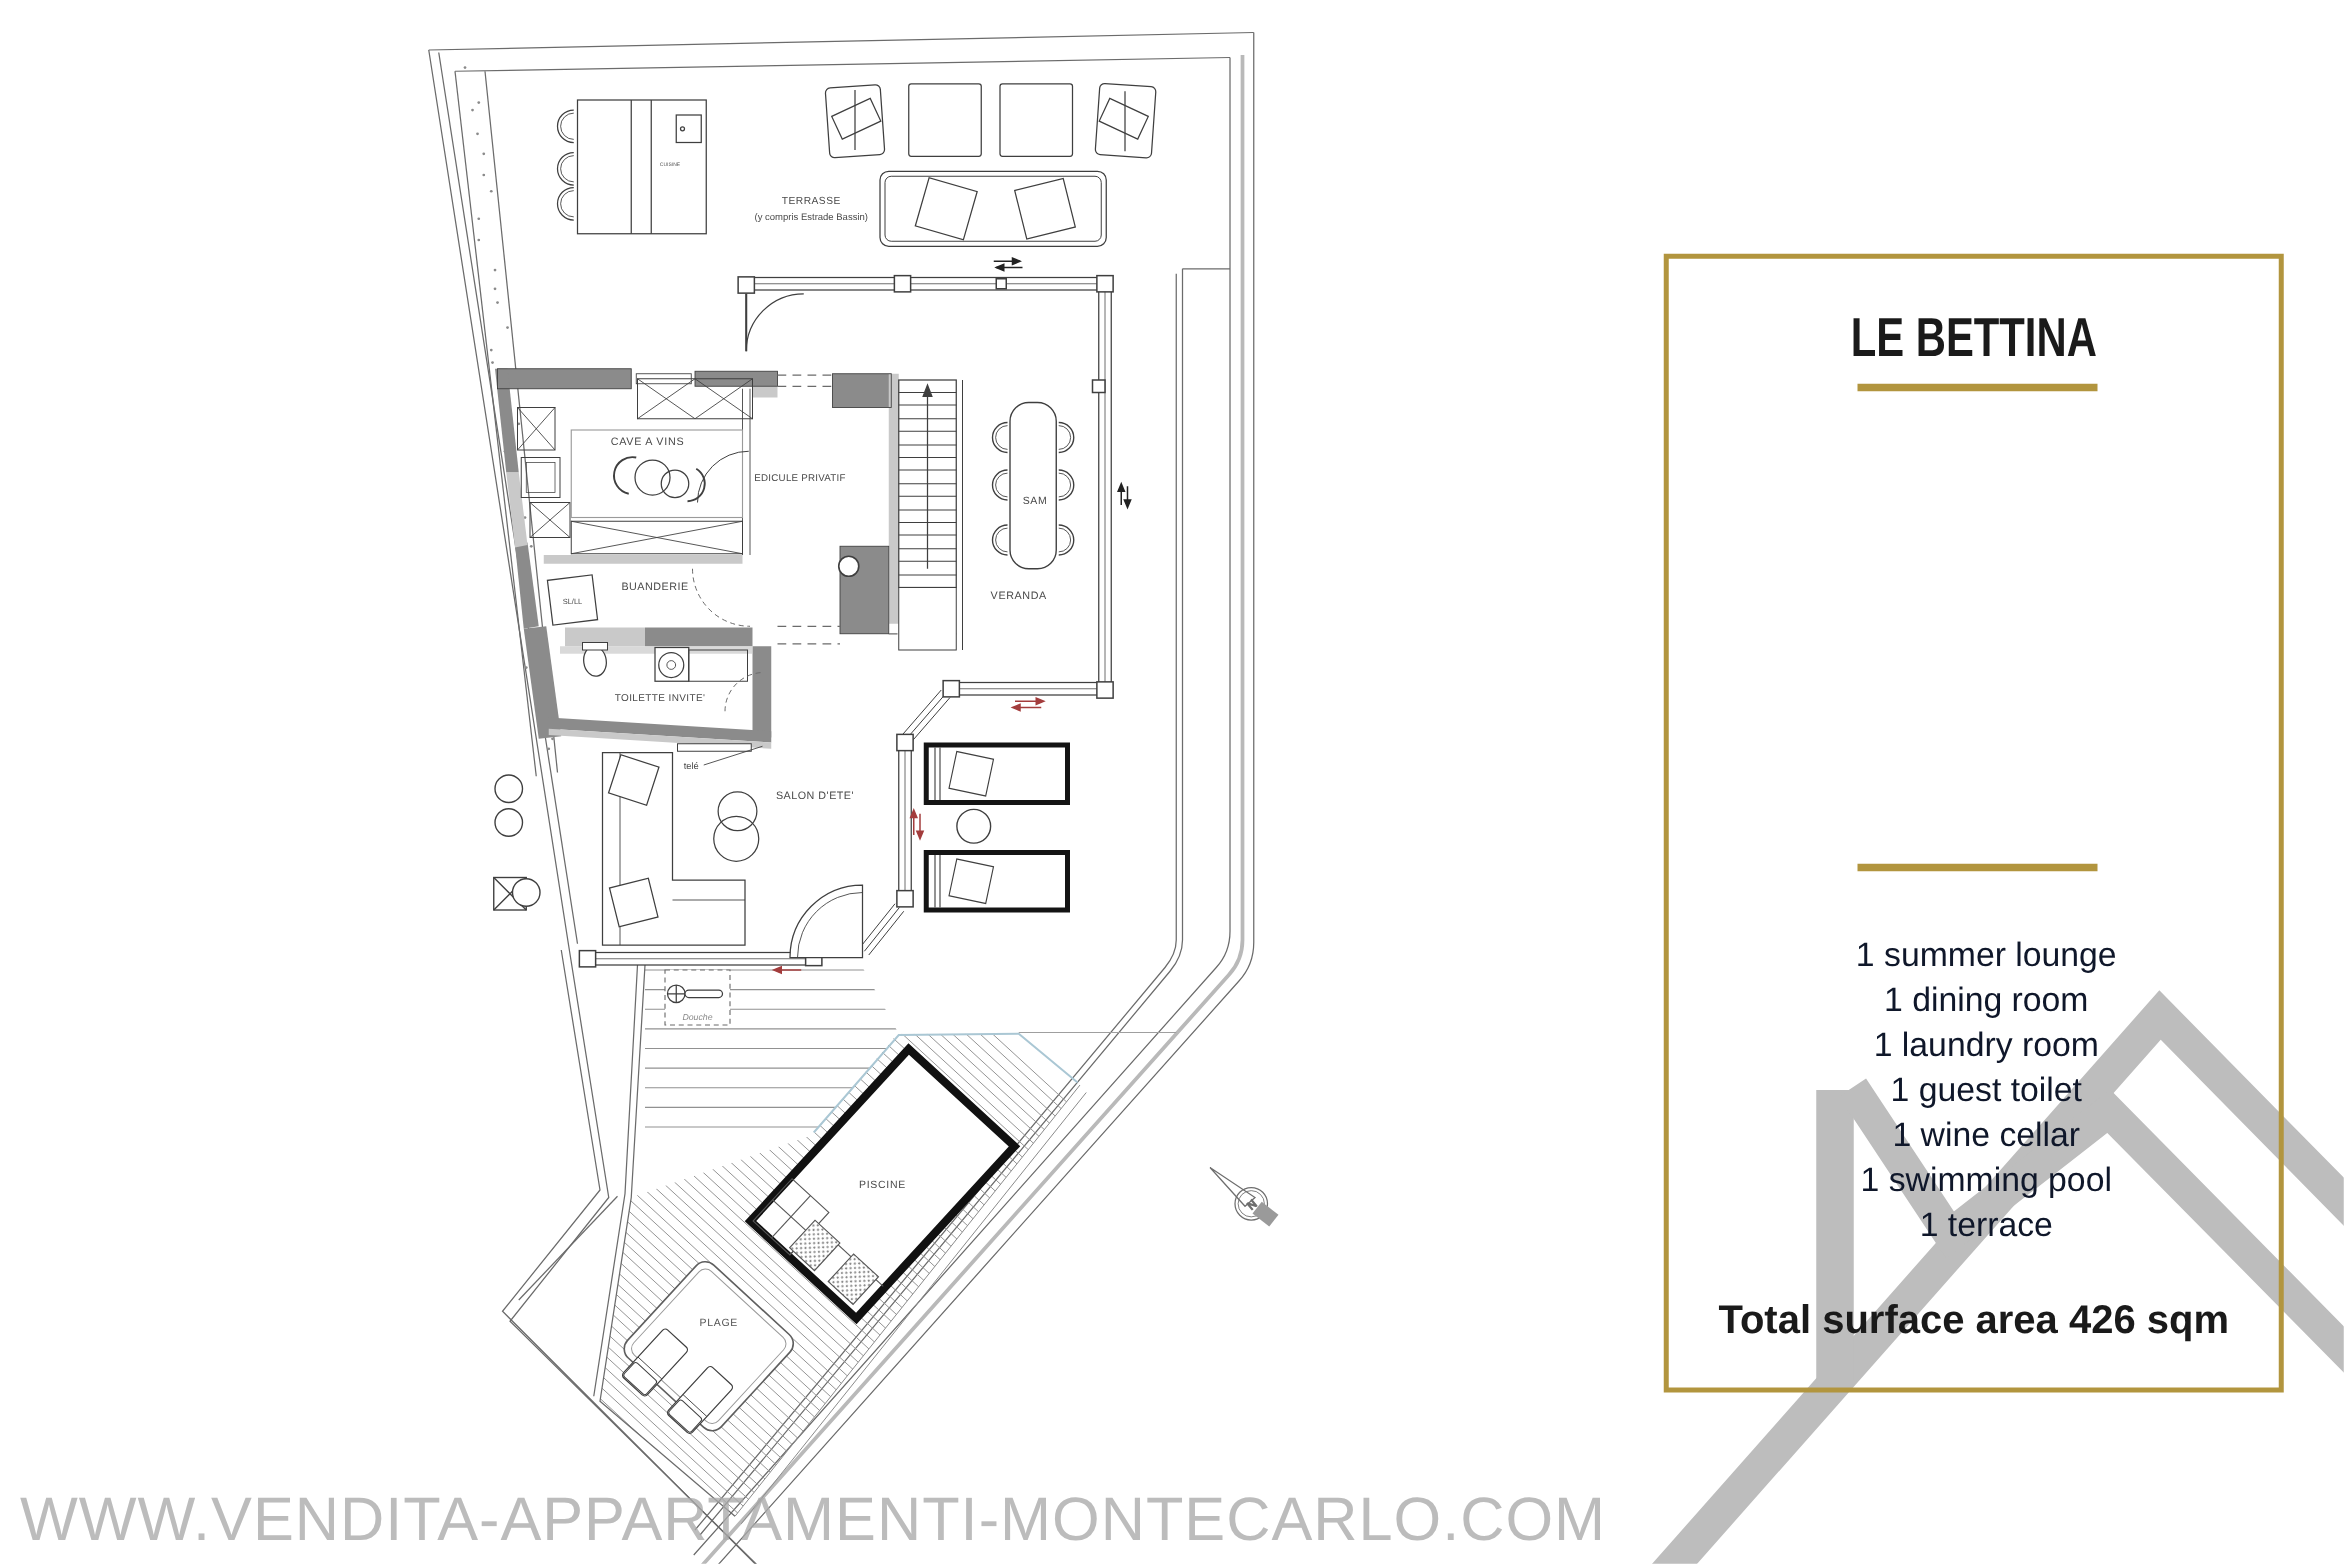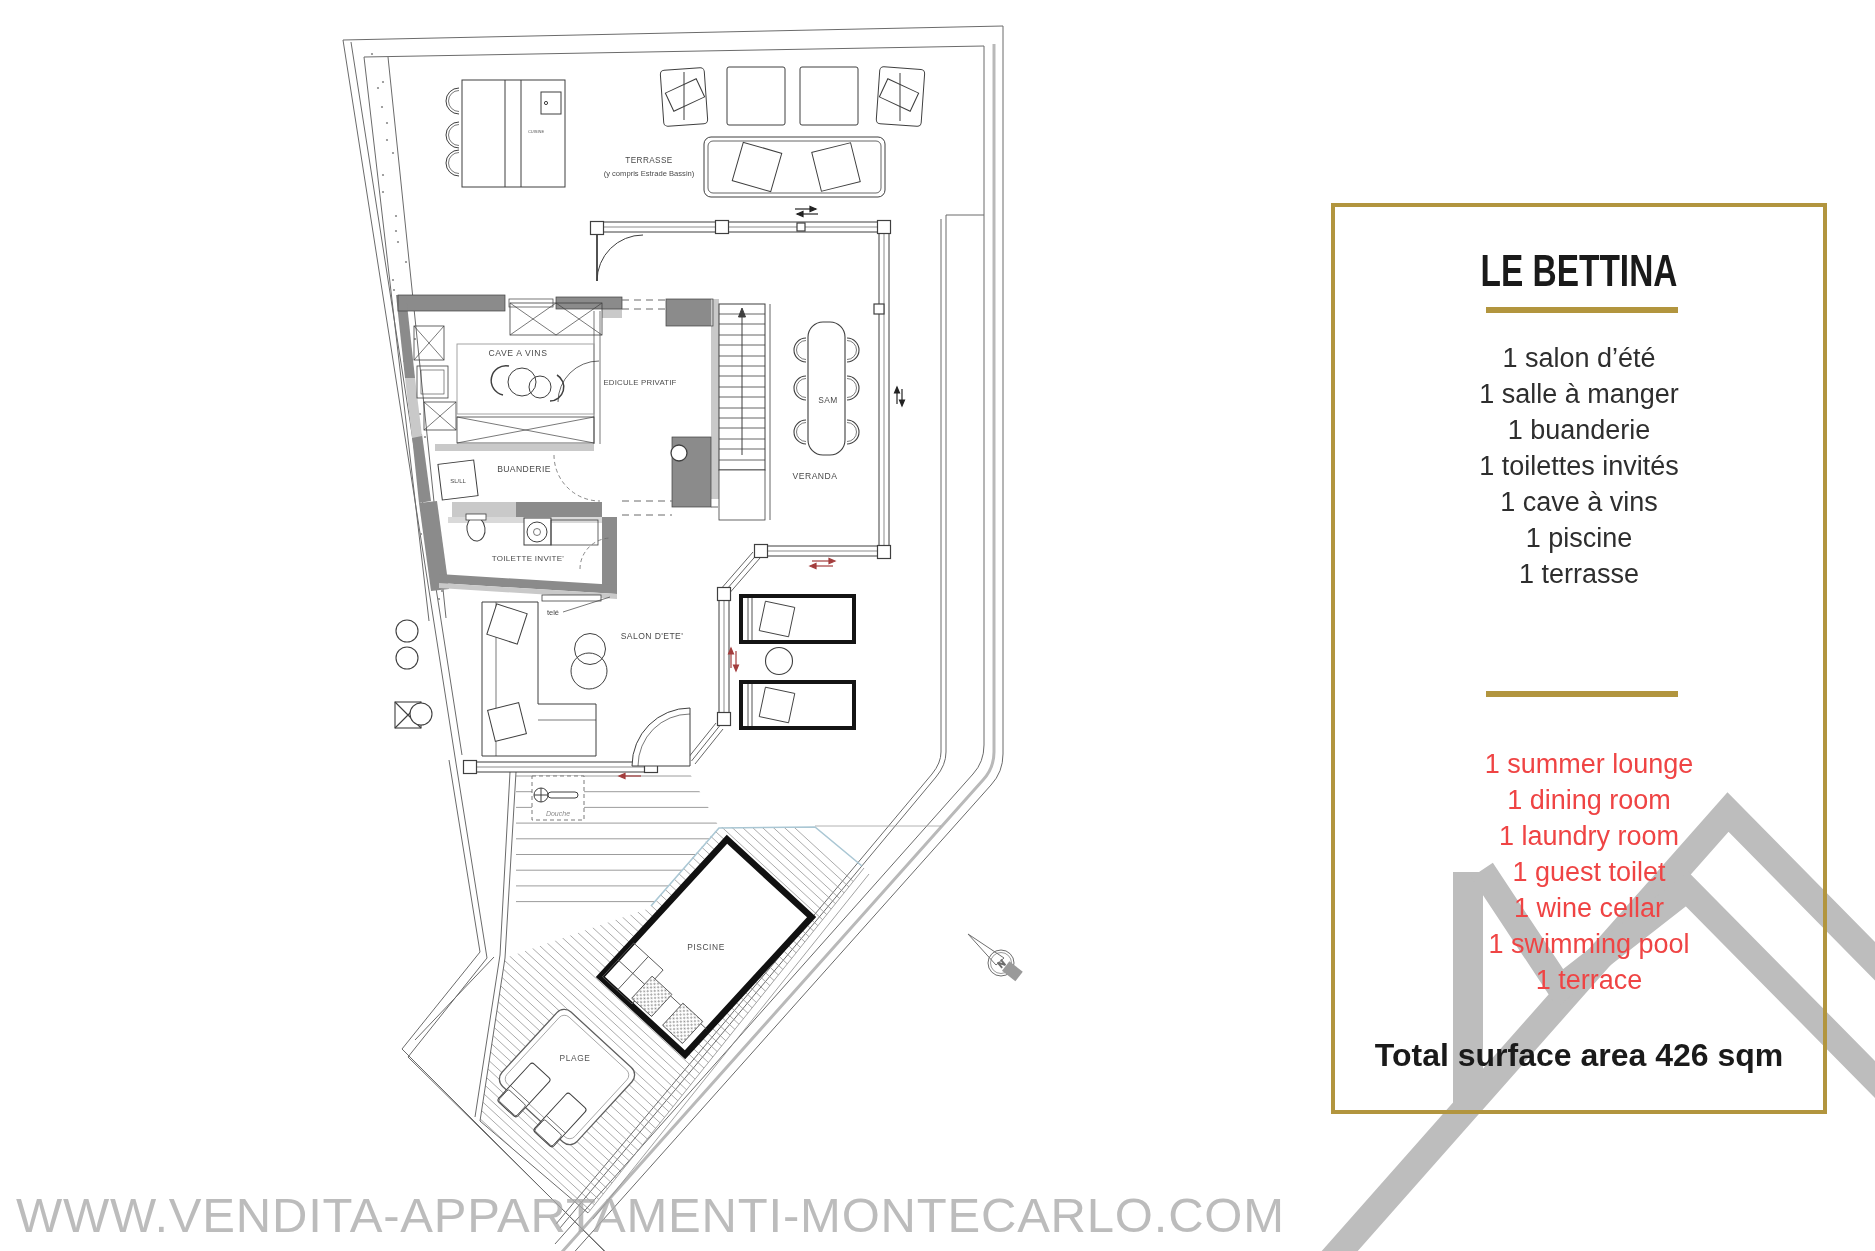--- a/index.html
+++ b/index.html
@@ -448,21 +448,18 @@
 <path d="M534,795 L548,795 M541,788 L541,802"></path>
 <rect x="548" y="792" width="30" height="6" rx="3" fill="white"></rect>
 </g>
 <text x="558" y="816" font-size="7" font-style="italic" fill="#8a8a8a" text-anchor="middle" font-family="Liberation Sans, sans-serif">Douche</text>
 <text x="16" y="1232" font-size="49" letter-spacing="0.8" fill="#a9a9a9" fill-opacity="0.78" font-family="Liberation Sans, sans-serif">WWW.VENDITA-APPARTAMENTI-MONTECARLO.COM</text>
 </svg>
 
 <div style="position:absolute;left:1331px;top:161px;width:488px;height:903px;border:4px solid #b2953e;background:transparent;margin-top:42px;">
   <div style="position:absolute;left:0;right:0;top:40px;text-align:center;font-weight:bold;font-size:44px;line-height:48px;letter-spacing:0px;color:#1a1a1a;transform:scaleX(0.76);">LE BETTINA</div>
   <div style="position:absolute;left:151px;top:100px;width:192px;height:6px;background:#b2953e;"></div>
-  <div style="position:absolute;left:0;right:0;top:133px;text-align:center;font-size:27px;line-height:36px;color:#2e2e2e;">
-    1 salon d’été<br>1 salle à manger<br>1 buanderie<br>1 toilettes invités<br>1 cave à vins<br>1 piscine<br>1 terrasse
-  </div>
   <div style="position:absolute;left:151px;top:484px;width:192px;height:6px;background:#b2953e;"></div>
-  <div style="position:absolute;left:0;right:0;top:539px;text-align:center;font-size:27px;line-height:36px;color:#ef4444;padding-left:20px;">
+  <div style="position:absolute;left:0;right:0;top:539px;text-align:center;font-size:27px;line-height:36px;color:#0f172a;padding-left:20px;">
     1 summer lounge<br>1 dining room<br>1 laundry room<br>1 guest toilet<br>1 wine cellar<br>1 swimming pool<br>1 terrace
   </div>
   <div style="position:absolute;left:-60px;right:-60px;top:830px;text-align:center;font-weight:bold;font-size:32px;line-height:36px;color:#1a1a1a;">Total surface area 426 sqm</div>
 </div>
 
 </body></html>

